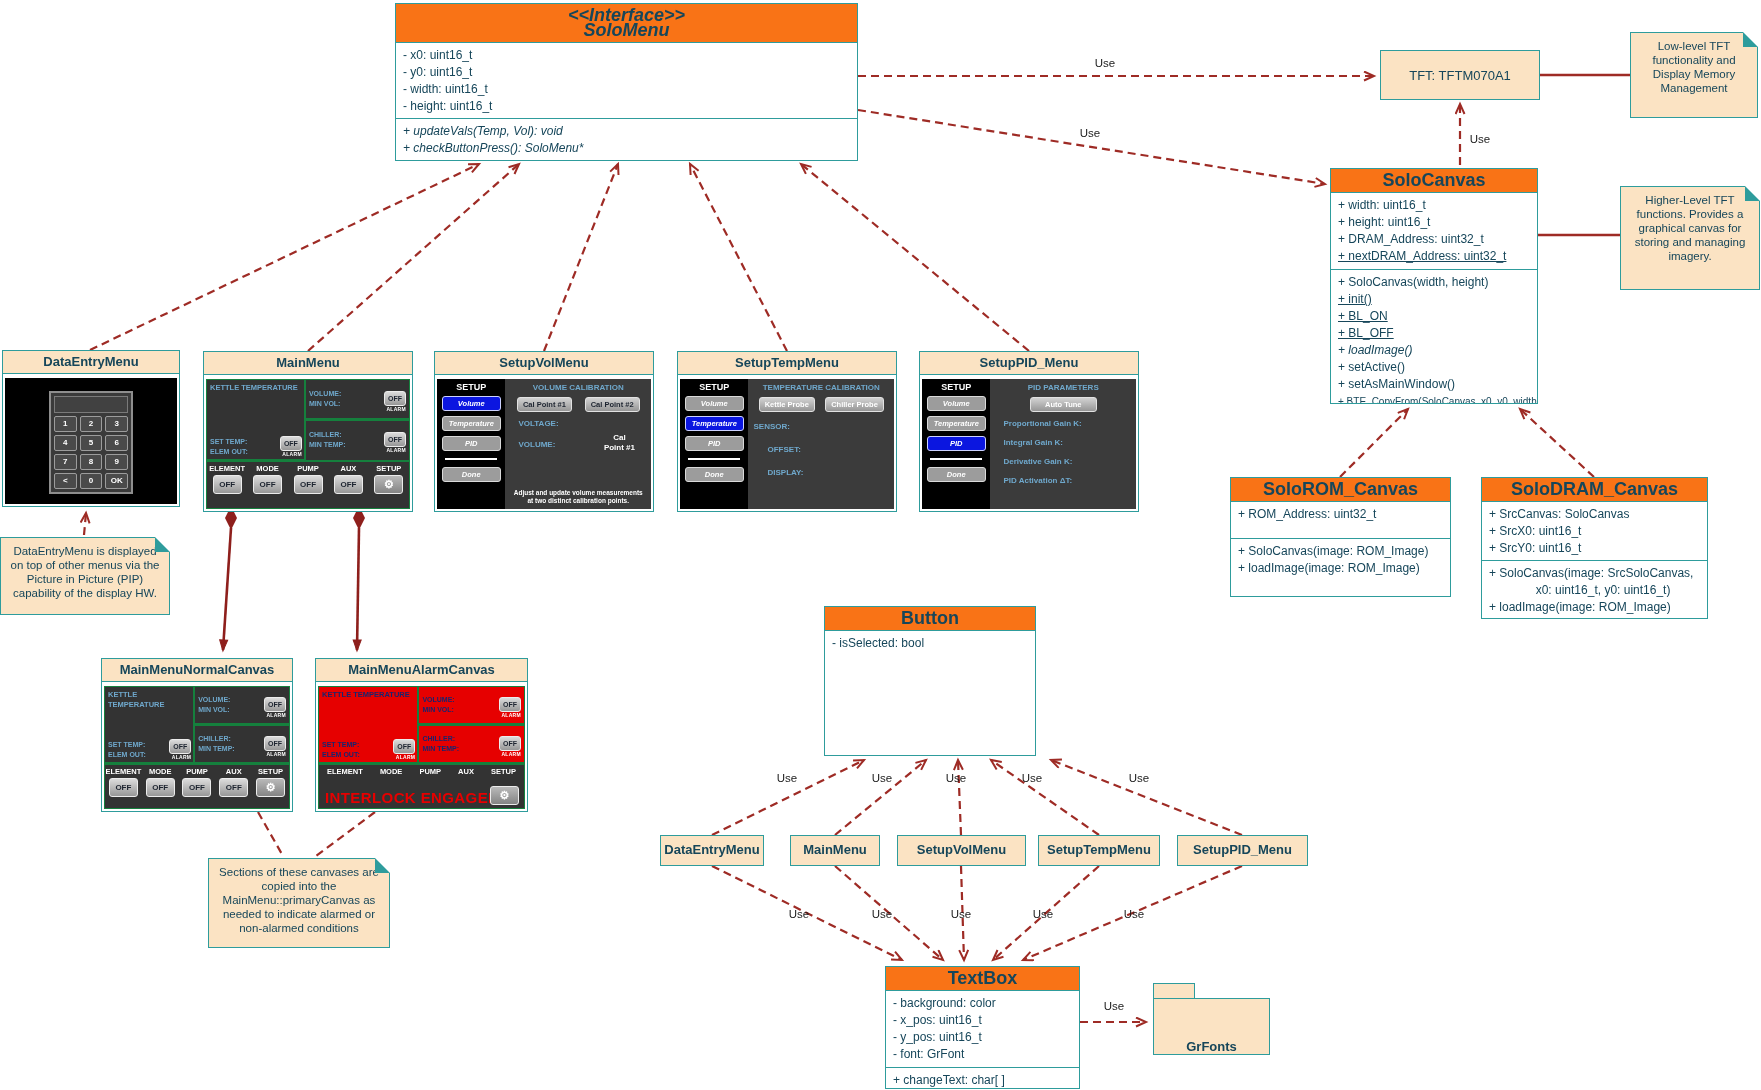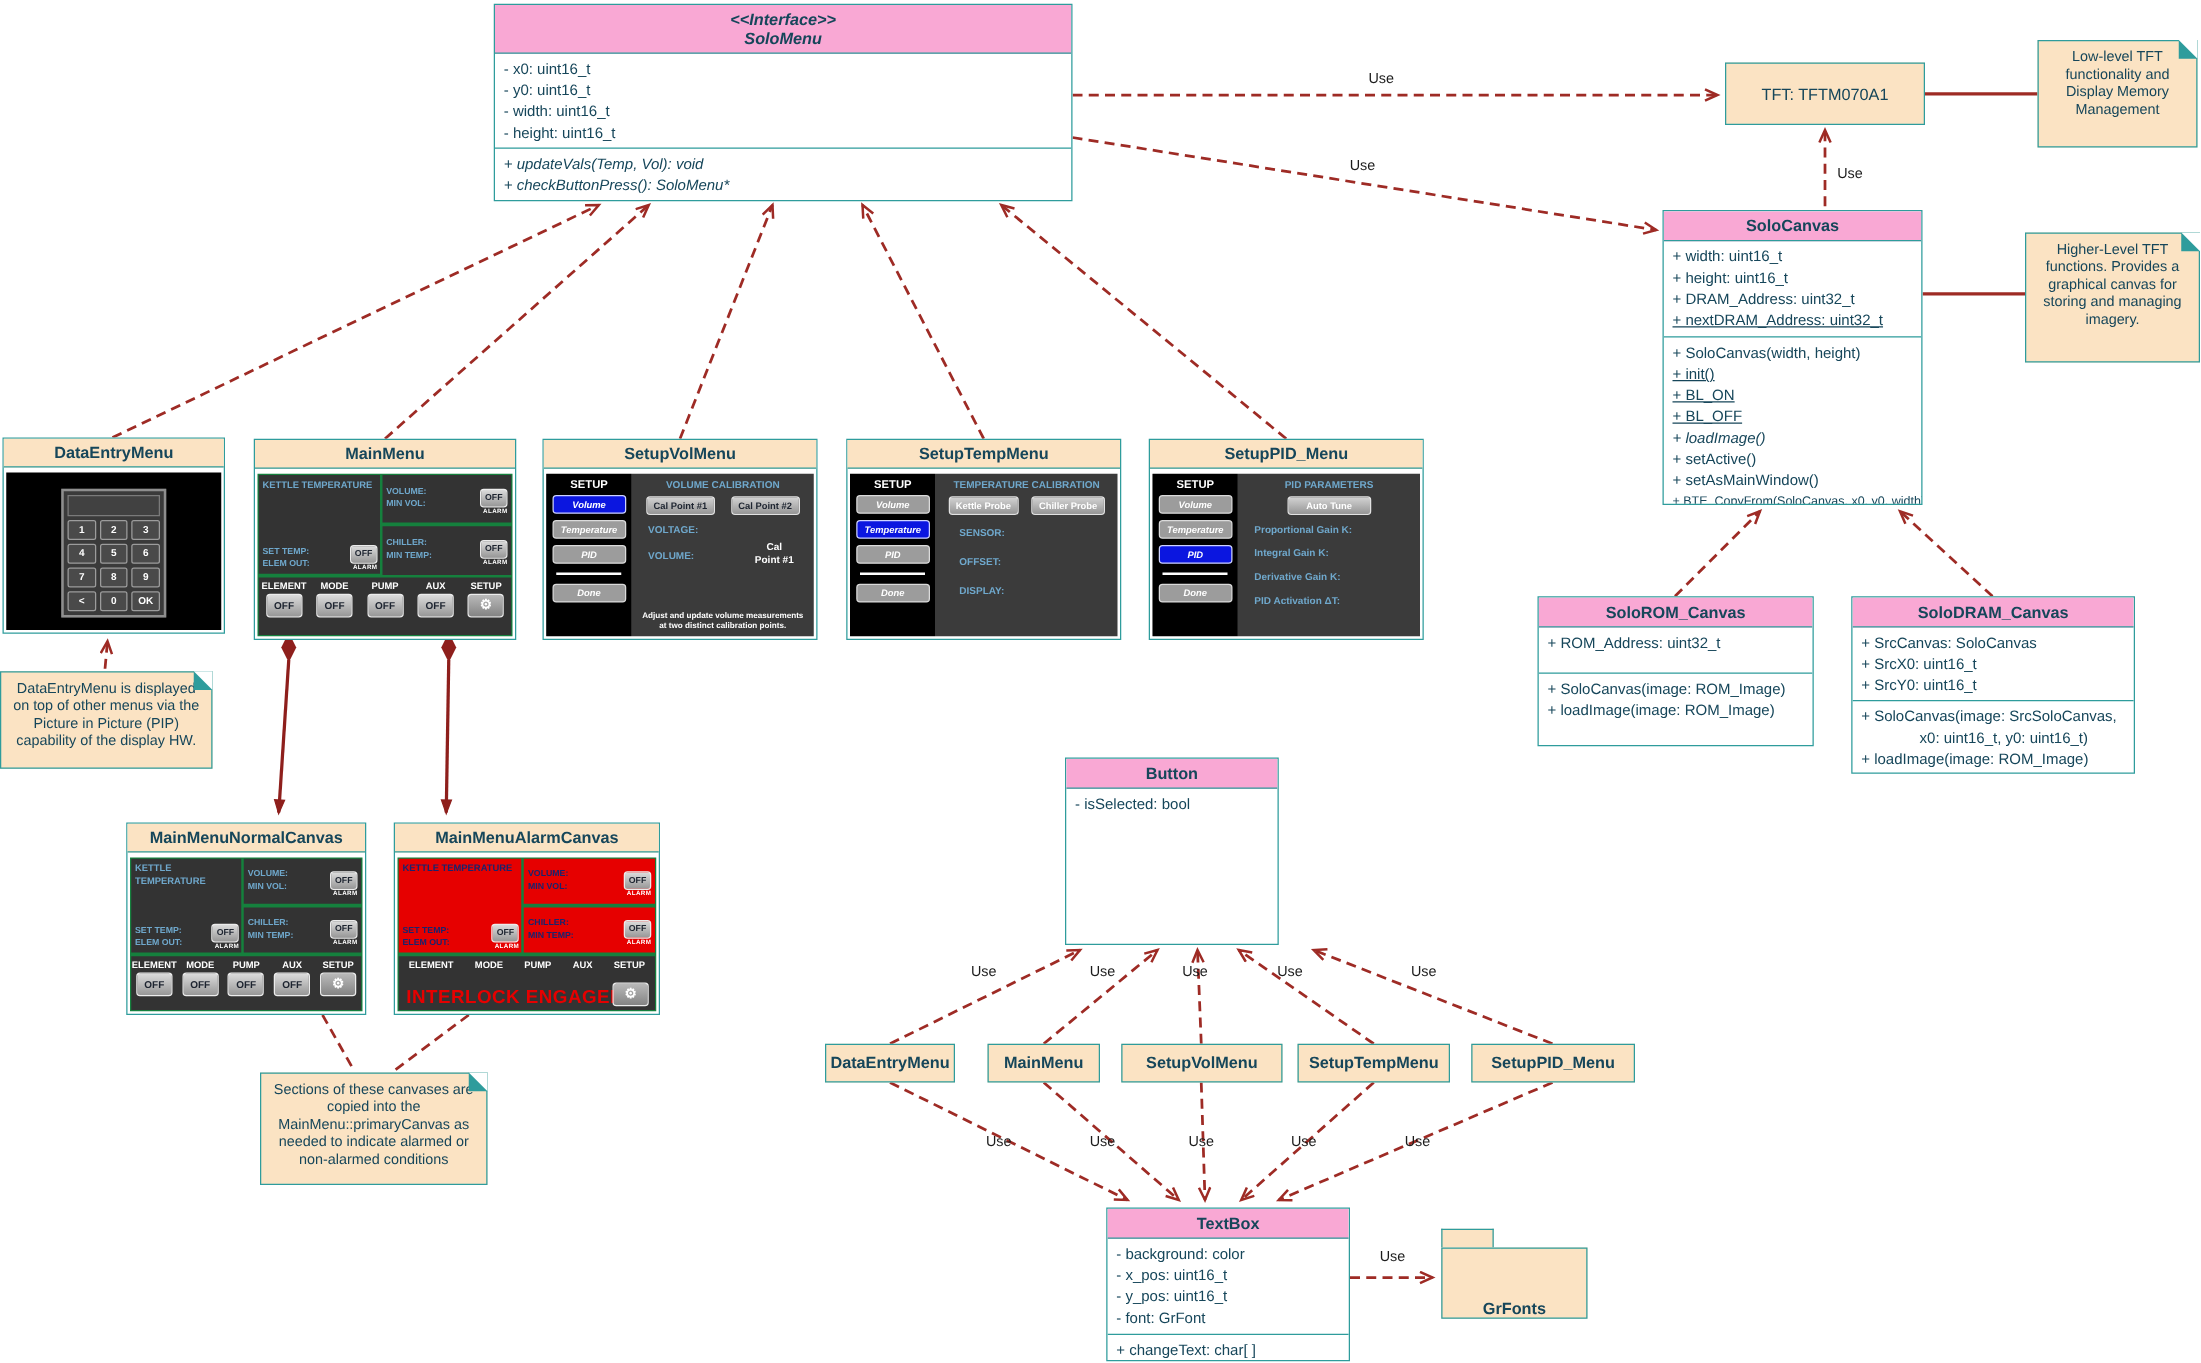--- a/index.html
+++ b/index.html
@@ -6,22 +6,22 @@
   #stage{position:relative;width:1761px;height:1090px;background:#ffffff;overflow:hidden;
          font-family:"Liberation Sans",sans-serif;color:#16465a;}
   svg.wires{position:absolute;left:0;top:0;z-index:0;}
   .dash{stroke:#9e2b25;stroke-width:2.2;fill:none;stroke-dasharray:8 5;}
   .solid{stroke:#9e2b25;stroke-width:2.6;fill:none;}
   .comp{stroke:#8e1f1c;stroke-width:2.6;fill:none;}
 
   
   .uml{position:absolute;z-index:2;background:#fff;border:1.6px solid #2e9c9c;box-sizing:border-box;
        font-size:12px;line-height:17px;overflow:hidden;}
-  .uml .ttl{background:#f9a8d4;border-bottom:1.6px solid #2e9c9c;text-align:center;font-weight:bold;
-            padding:4px 2px;font-size:13px;line-height:15px;}
+  .uml .ttl{background:#f97316;border-bottom:1.6px solid #2e9c9c;text-align:center;font-weight:bold;
+            padding:4px 2px;font-size:18px;line-height:15px;}
   .uml .sec{padding:4px 7px;box-sizing:border-box;}
   .uml .sec.sep{border-top:1.6px solid #2e9c9c;}
   .line{white-space:pre;}
   .u{text-decoration:underline;}
   .i{font-style:italic;}
   .small{font-size:10px;}
 
   .plainbox{position:absolute;z-index:2;background:#fbe3c3;border:1.6px solid #2e9c9c;box-sizing:border-box;
             display:flex;align-items:center;justify-content:center;font-size:13px;}
   .sbox{position:absolute;z-index:2;background:#fbe3c3;border:1.6px solid #2e9c9c;box-sizing:border-box;
@@ -373,21 +373,21 @@
         <div class="sbtn">PID</div>
         <div class="divid"></div>
         <div class="sbtn">Done</div>
       </div>
       <div class="rp">
         <div class="rp-h">TEMPERATURE CALIBRATION</div>
         <div class="btnrow">
           <div class="gbtn">Kettle Probe</div>
           <div class="gbtn">Chiller Probe</div>
         </div>
-        <div class="blbl" style="margin-left:14px;margin-top:10px">SENSOR:</div>
+        <div class="blbl" style="margin-left:0;margin-top:10px">SENSOR:</div>
         <div class="blbl" style="margin-left:14px;margin-top:14px">OFFSET:</div>
         <div class="blbl" style="margin-left:14px;margin-top:14px">DISPLAY:</div>
       </div>
     </div>
   </div>
 
   <div class="menubox" style="left:919px;top:351px;width:220px;height:161px">
     <div class="mb-ttl">SetupPID_Menu</div>
     <div class="scr scr-setup">
       <div class="sb">
@@ -515,21 +515,21 @@
         <div class="interlock">INTERLOCK ENGAGED</div>
         <div class="bbtn gearbtn abs-gear">⚙</div>
       </div>
     </div>
   </div>
 
   <div class="note" style="left:208px;top:858px;width:182px;height:90px">
     <span>Sections of these canvases are copied into the MainMenu::primaryCanvas as needed to indicate alarmed or non-alarmed conditions</span>
   </div>
 
-  <div class="uml" style="left:852px;top:606px;width:171px;height:150px">
+  <div class="uml" style="left:824px;top:606px;width:212px;height:150px">
     <div class="ttl">Button</div>
     <div class="sec" style="height:34px">
       <div class="line">- isSelected: bool</div>
     </div>
   </div>
 
   <div class="sbox" style="left:660px;top:835px;width:104px">
     <span>DataEntryMenu</span></div>
   <div class="sbox" style="left:790px;top:835px;width:90px">
     <span>MainMenu</span></div>

